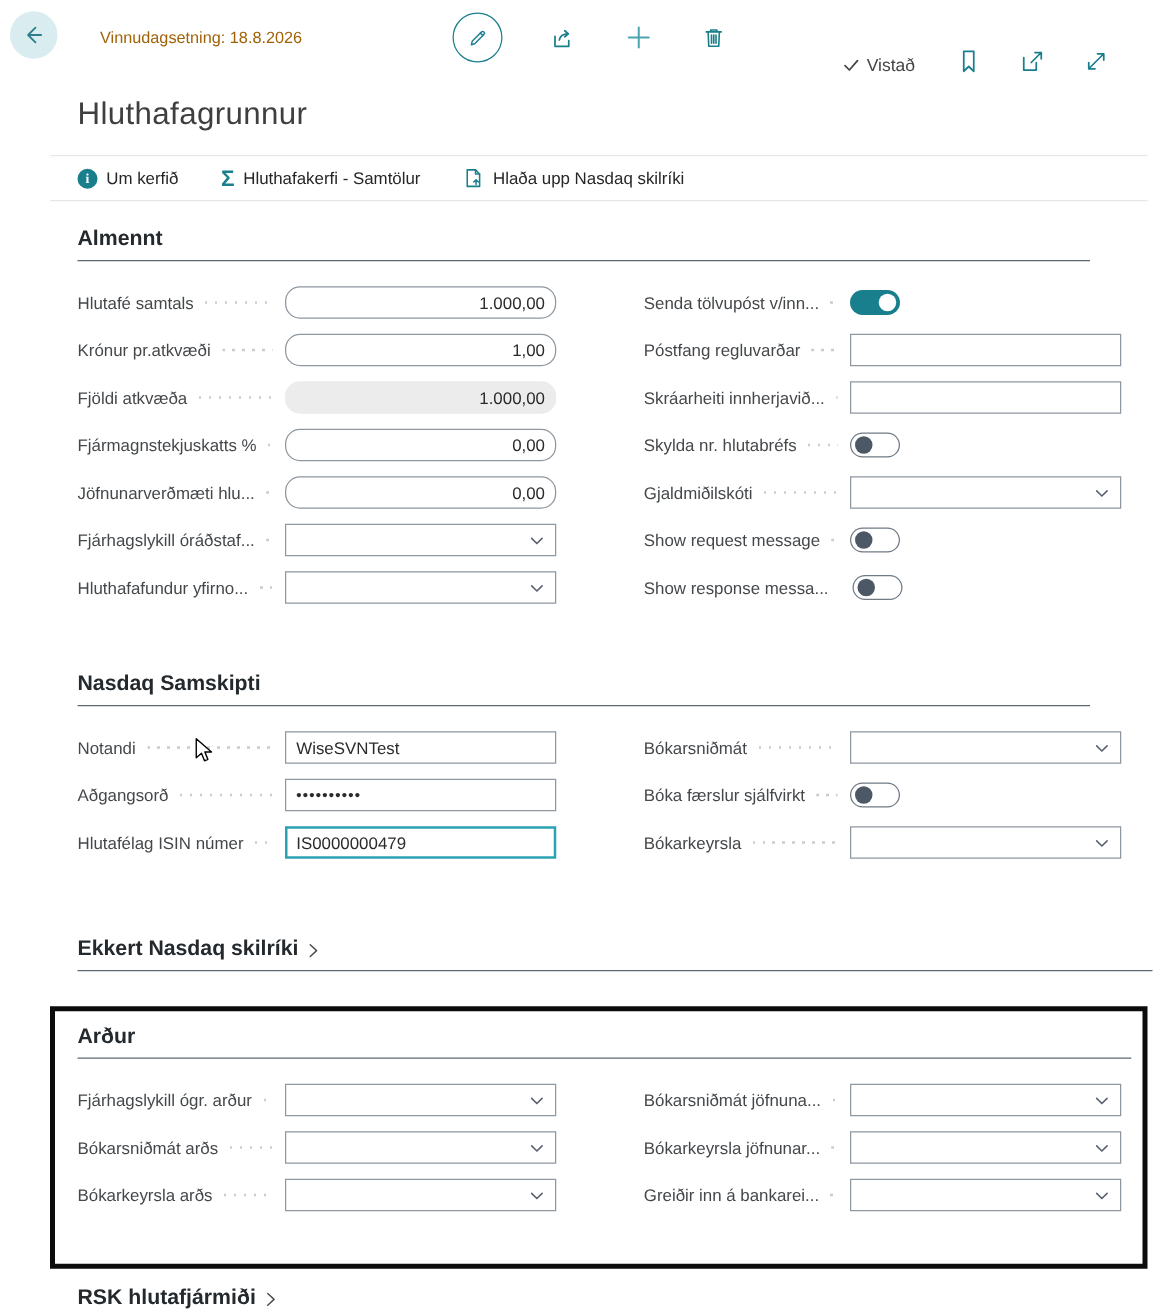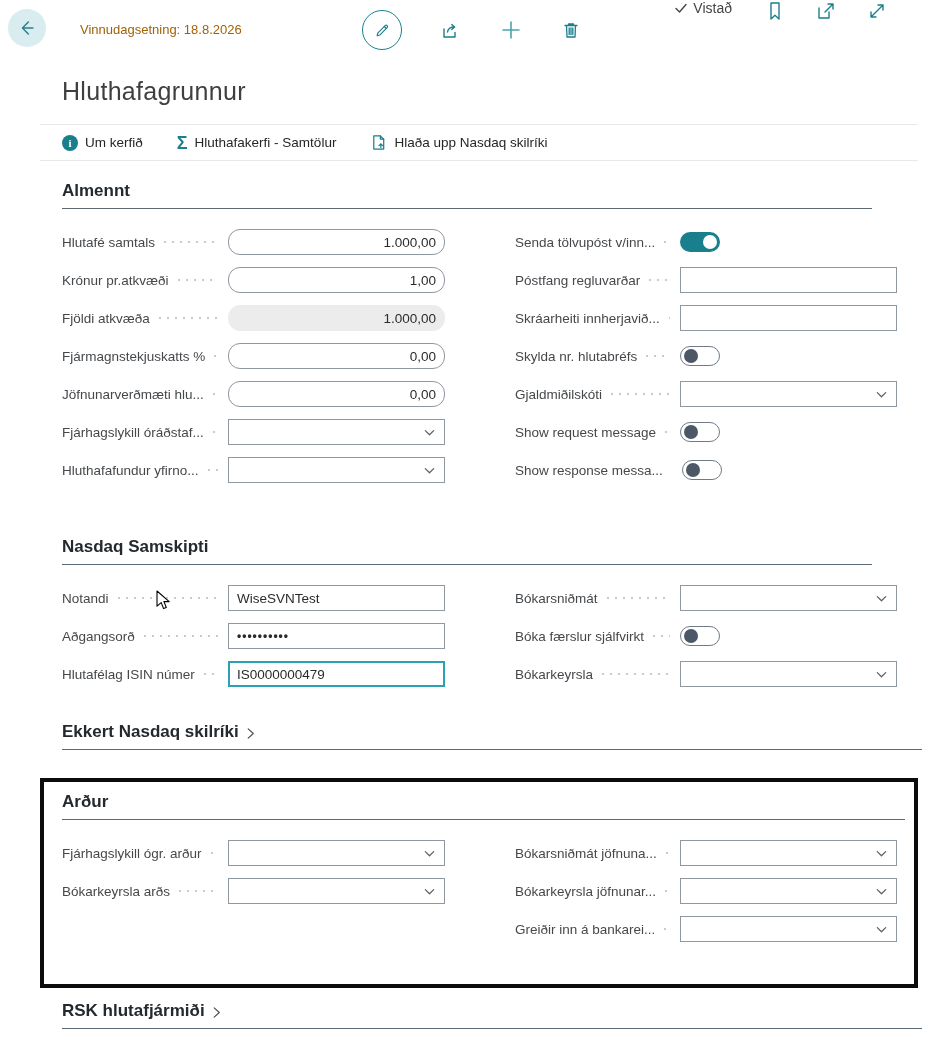--- a/index.html
+++ b/index.html
@@ -13,21 +13,21 @@
   .topbar { position:relative; height:60px; }
   .back-btn { position:absolute; left:8px; top:9px; width:38px; height:38px; border-radius:50%;
     background:#d9ecef; display:flex; align-items:center; justify-content:center; cursor:pointer; }
   .workdate { position:absolute; left:80px; top:22px; font-size:13px; color:#a16207; }
   .tb-center { position:absolute; left:362px; top:10px; display:flex; align-items:center; }
   .pencil-circle { width:40px; height:40px; border-radius:50%; border:1px solid var(--accent);
     display:flex; align-items:center; justify-content:center; cursor:pointer; }
   .tb-ic { width:22px; height:22px; display:flex; align-items:center; justify-content:center; cursor:pointer; }
   .tb-center .tb-ic { margin-left:38px; }
   .tb-center .tb-ic:first-of-type { margin-left:30px; }
-  .tb-right { position:absolute; right:49px; top:0; height:60px; display:flex; align-items:flex-start; gap:29px; }
+  .tb-right { position:absolute; right:49px; top:0; height:60px; display:flex; align-items:flex-end; gap:29px; }
   .saved { display:flex; align-items:center; gap:5px; font-size:14px; color:#454545; margin-right:3px; }
   
   .page-title { margin:10px 0 12px 62px; font-size:25px; line-height:42px; font-weight:300;
     color:#3f3f3f; letter-spacing:0.3px; }
   .actionbar { margin:0 19px 0 40px; border-top:1px solid #e8e8e8; border-bottom:1px solid #e8e8e8;
     padding:9px 0 9px 22px; display:flex; align-items:center; gap:34px; font-size:13.5px; color:#262626; }
   .ab-item { display:flex; align-items:center; gap:7px; cursor:pointer; white-space:nowrap; }
   .info-bullet { width:16px; height:16px; border-radius:50%; background:var(--accent); color:#fff;
     font-size:11px; font-weight:bold; display:flex; align-items:center; justify-content:center;
     font-family:"Liberation Serif", serif; }
@@ -54,21 +54,21 @@
   .focused { border:2px solid #2ba2b2; padding:0 7px; }
   .pwd { font-weight:bold; letter-spacing:1px; font-size:12px; }
   .toggle { width:40px; height:20px; border-radius:10px; position:relative; cursor:pointer; flex:0 0 40px; }
   .toggle.on { background:var(--accent); }
   .toggle.on .knob { position:absolute; right:3px; top:3px; width:14px; height:14px; border-radius:50%; background:#fff; }
   .toggle.off { background:#fff; border:1px solid #6f7a85; }
   .toggle.off .knob { position:absolute; left:3px; top:2px; width:14px; height:14px; border-radius:50%; background:#4c5865; }
   
   #sec-0 { margin-top:20px; }
   #sec-1 { margin-top:48px; }
-  #sec-2 { margin-top:29px; }
+  #sec-2 { margin-top:56px; }
   .hl-box { border:4px solid #0c0c0c; margin:28px 19px 0 40px; width:878px; padding:10px 0 36px 18px; }
   .hl-box .sec-head { margin-left:0; width:843px; }
   .hl-box .fields { margin-left:0; }
   #sec-4 { margin-top:13px; }
   .chev-gray { margin-top:2px; }
   #cursor { position:absolute; left:156px; top:590px; pointer-events:none; }
   svg { display:block; }
 </style>
 </head>
 <body>
@@ -407,20 +407,34 @@
                 <span class="sv"></span>
                 <span>
                   <svg width="13" height="13" viewBox="0 0 14 14" fill="none" stroke="#5a6470" stroke-width="1.4" stroke-linecap="round" stroke-linejoin="round">
                     <path d="M2.5 5 L7 9.5 L11.5 5"></path>
                   </svg>
                 </span>
               </div>
             </span>
           </div>
           <div class="frow">
+            <span class="flabel">Bókarsniðmát arðs</span>
+            <span class="leader"></span>
+            <span class="ctl">
+              <div class="box sel">
+                <span class="sv"></span>
+                <span>
+                  <svg width="13" height="13" viewBox="0 0 14 14" fill="none" stroke="#5a6470" stroke-width="1.4" stroke-linecap="round" stroke-linejoin="round">
+                    <path d="M2.5 5 L7 9.5 L11.5 5"></path>
+                  </svg>
+                </span>
+              </div>
+            </span>
+          </div>
+          <div class="frow">
             <span class="flabel">Bókarkeyrsla arðs</span>
             <span class="leader"></span>
             <span class="ctl">
               <div class="box sel">
                 <span class="sv"></span>
                 <span>
                   <svg width="13" height="13" viewBox="0 0 14 14" fill="none" stroke="#5a6470" stroke-width="1.4" stroke-linecap="round" stroke-linejoin="round">
                     <path d="M2.5 5 L7 9.5 L11.5 5"></path>
                   </svg>
                 </span>

